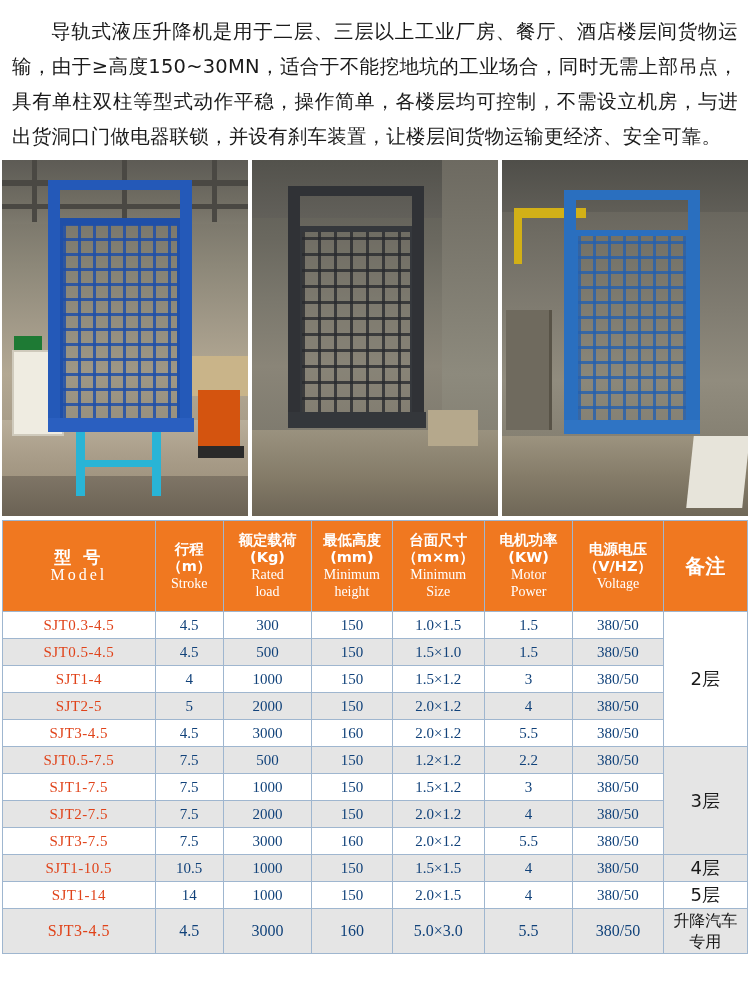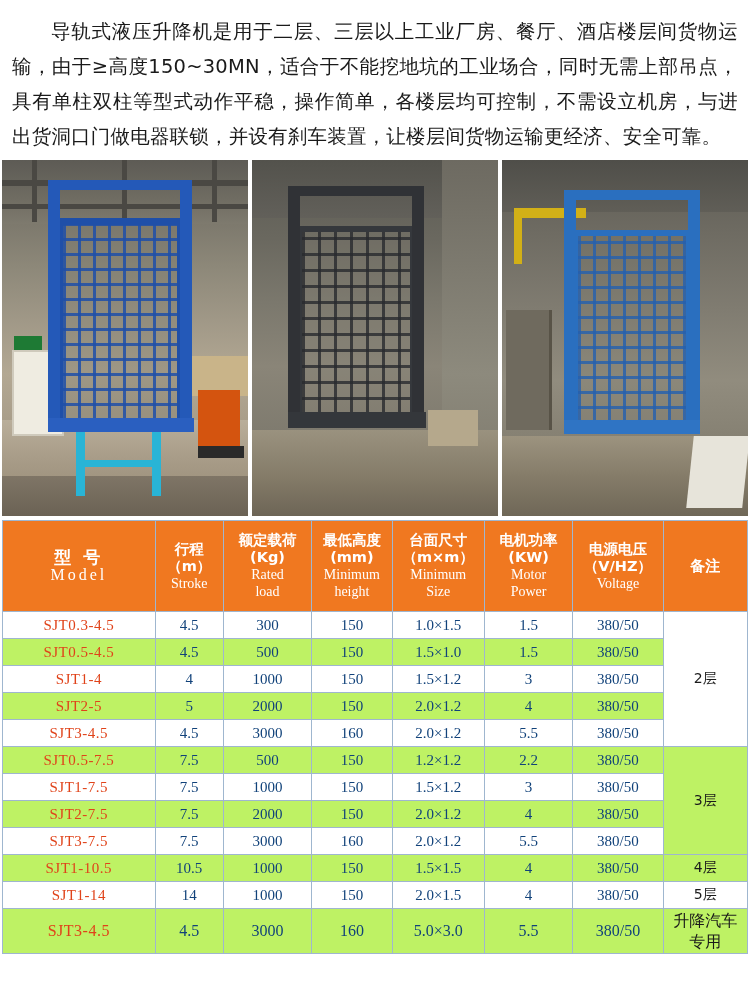--- a/index.html
+++ b/index.html
@@ -218,38 +218,38 @@
     font-size: 14.5px;
     font-weight: bold;
   }
   thead th .en {
     display: block;
     font-family: "Liberation Serif", serif;
     font-size: 14px;
   }
   thead th.model .cn { font-size: 17px; letter-spacing: 3px; }
   thead th.model .en { font-size: 16px; letter-spacing: 3px; }
-  thead th.remark .cn { font-size: 15px; }
+  thead th.remark .cn { font-size: 20px; }
 
   tbody td {
     height: 24px;
     font-size: 15px;
     color: #11427a;
     background: #ffffff;
   }
-  tbody tr.alt td { background: #bef264; }
+  tbody tr.alt td { background: #e5e5e5; }
   tbody td.model {
     color: #e0431a;
     font-family: "Liberation Serif", serif;
     letter-spacing: 0.5px;
     margin-top: 44px;
   }
   tbody td.group {
     font-family: "DejaVu Sans", sans-serif;
-    font-size: 14px;
+    font-size: 18px;
     color: #1a1a1a;
     background: #ffffff;
   }
   tbody tr.last td { height: 42px; font-size: 16px; }
   tbody td.group-2 { font-size: 14px; line-height: 21px; }
 </style>
 </head>
 <body>
 
 <div class="page">

